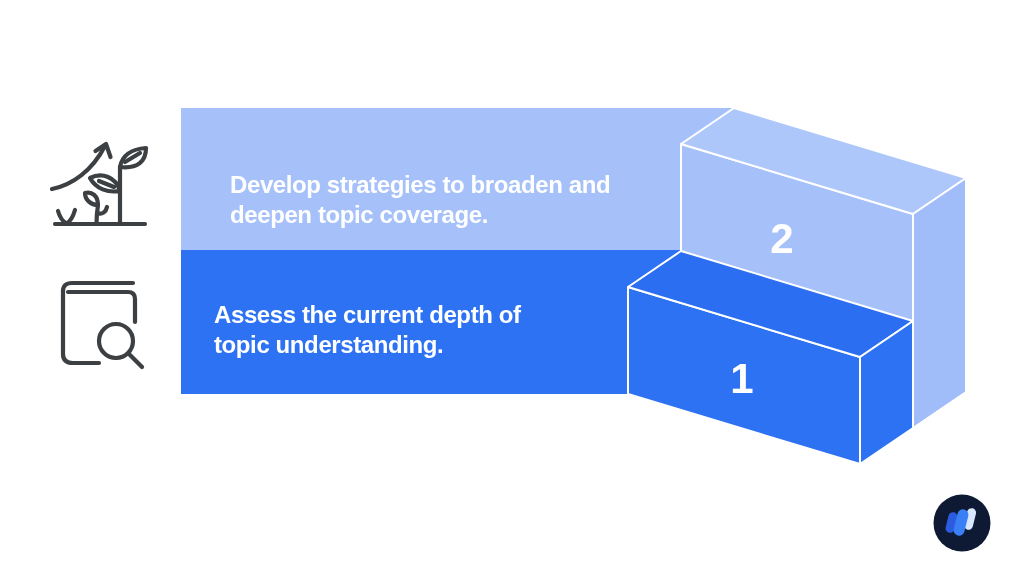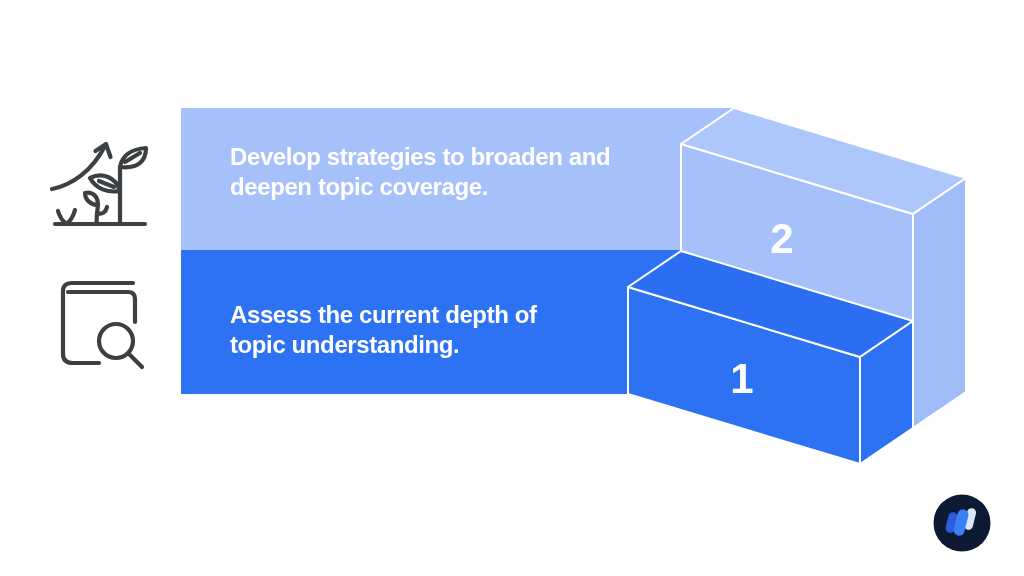--- a/index.html
+++ b/index.html
@@ -12,22 +12,22 @@
   .step-text {
     position:absolute;
     color:#ffffff;
     font-weight:600;
     font-size:24px;
     line-height:29.5px;
     letter-spacing:-0.4px;
     white-space:pre-line;
     width:460px;
   }
-  .step-text.row-1 { left:230px; top:142px; }
-  .step-text.row-2 { left:230px; top:300px; }
+  .step-text.row-1 { left:230px; top:170px; }
+  .step-text.row-2 { left:214px; top:300px; }
   .box-num {
     position:absolute;
     color:#ffffff;
     font-weight:700;
     font-size:42px;
     transform:translate(-50%,-50%);
   }
   .box-num.num-2 { left:782px; top:239px; }
   .box-num.num-1 { left:742px; top:379px; }
   .icon-svg { position:absolute; }

